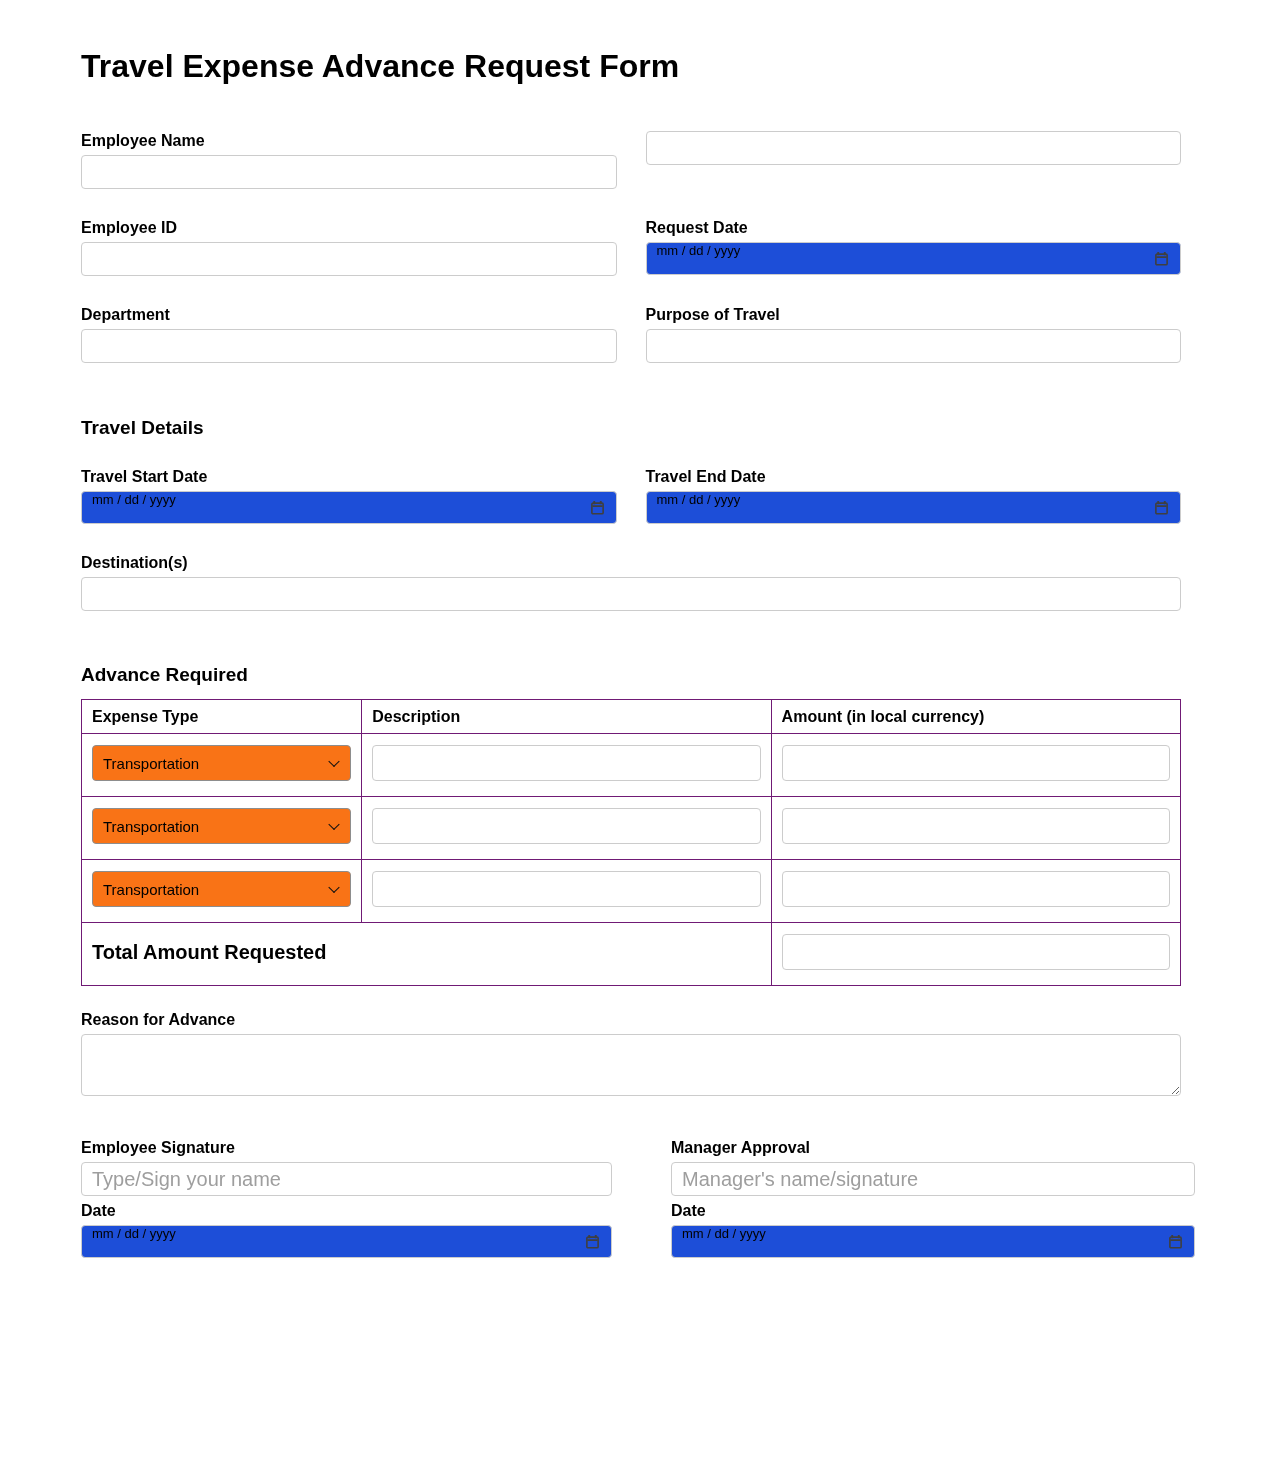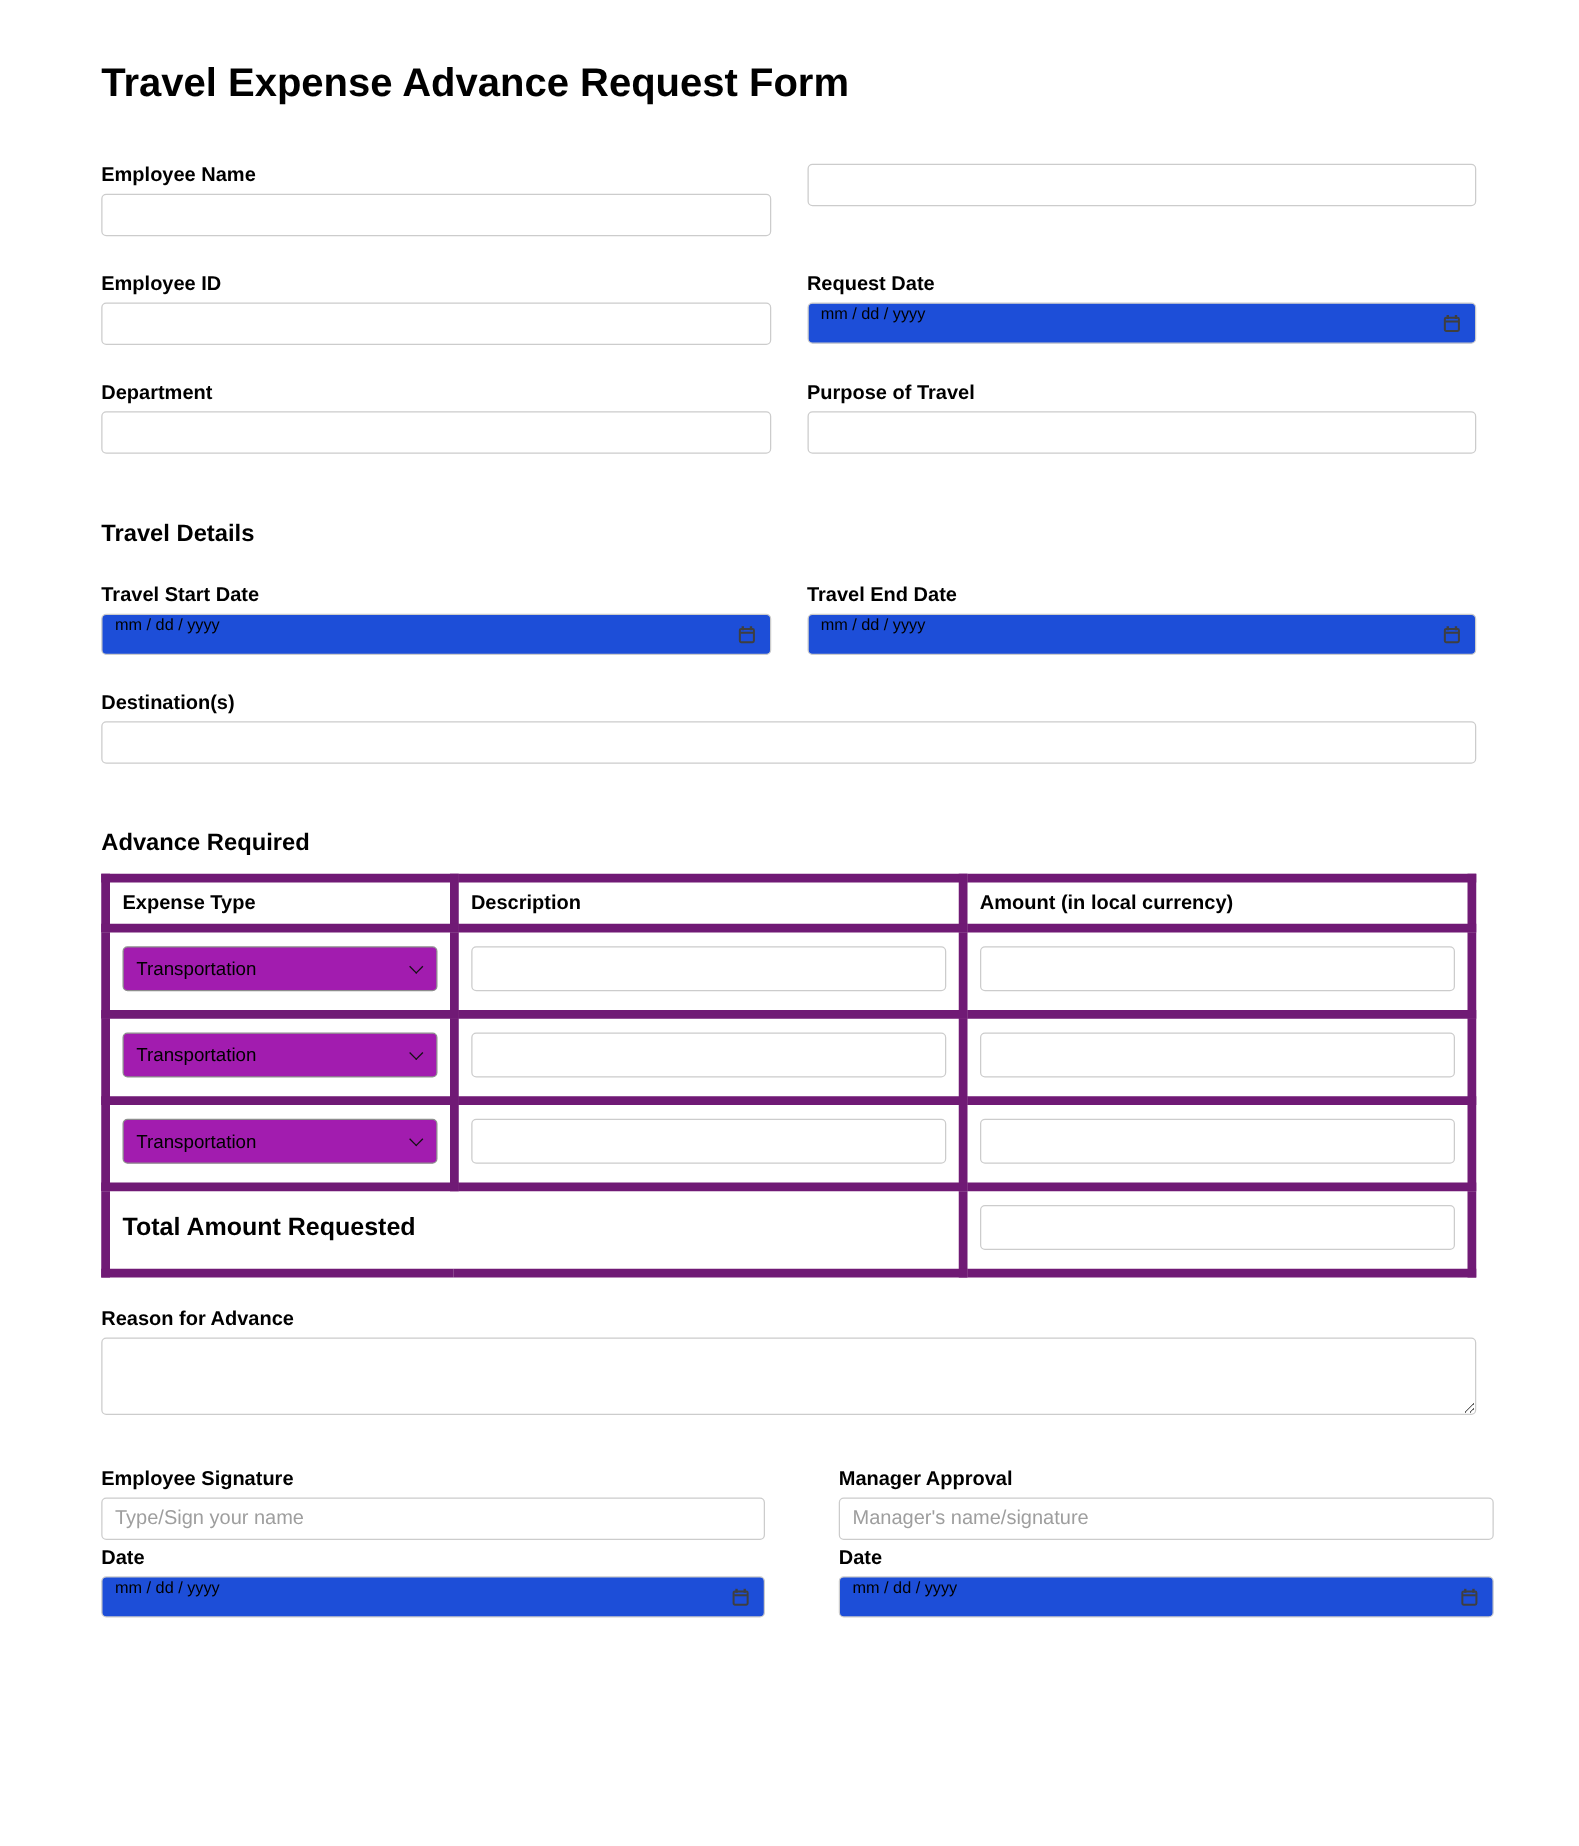--- a/index.html
+++ b/index.html
@@ -17,49 +17,49 @@
   .sec-h.adv    { margin:53px 0 0 0; }
   .sec-h.notes  { margin:46px 0 0 0; }
 
   .grid2 { display:grid; grid-template-columns:1fr 1fr; column-gap:22px; row-gap:32px;gap:29px; }
 
   .flabel { display:block; font-size:16px; line-height:19px; font-weight:bold; margin-bottom:5px; }
 
   .ti {
     display:block; width:100%; height:34px; box-sizing:border-box;
     border:1px solid #cccccc; border-radius:4px; background:#fff;
-    font-family:inherit; font-size:16px; padding:1px 10px; outline:none;
+    font-family:inherit; font-size:20px; padding:1px 10px; outline:none;
   }
   .ti::placeholder { color:#9e9e9e; opacity:1; }
 
   
   .date-box {
     position:relative; height:33px; box-sizing:border-box;
     border:1px solid #cccccc; border-radius:4px; background:#1d4ed8;
     display:flex; align-items:flex-start; padding:0 36px 0 10px; cursor:default;
   }
   .date-box .dtext { font-size:13px; color:#000; white-space:pre; }
   .date-box .cal {
     position:absolute; right:11px; top:50%; transform:translateY(-50%);
     width:15px; height:15px; display:flex; cursor:pointer;
   }
 
   .field.dest   { margin-top:29px; }
   .field.reason { margin-top:24px; }
 
   table.advance { width:100%; border-collapse:collapse; margin-top:13px; }
-  table.advance th, table.advance td { border:7px solid #701a75; }
+  table.advance th, table.advance td { border:1px solid #701a75; }
   table.advance th { text-align:left; font-size:16px; line-height:19px; padding:7px 10px; font-weight:bold; }
   table.advance td { padding:11px 10px 15px 10px; vertical-align:middle; }
   col.c1 { width:25.5%; } col.c2 { width:37.25%; } col.c3 { width:37.25%; }
 
   .select-wrap { position:relative; }
   .select-wrap select {
     width:100%; height:36px; box-sizing:border-box;
-    border:1px solid #8d8d8d; border-radius:4px; background:#a21caf;
+    border:1px solid #8d8d8d; border-radius:4px; background:#f97316;
     font-family:inherit; font-size:15px; padding:0 26px 0 10px;
     appearance:none; -webkit-appearance:none; -moz-appearance:none; outline:none;
   }
   .select-wrap .chev {
     position:absolute; right:13px; top:50%; width:7px; height:7px;
     border-right:1.8px solid #111; border-bottom:1.8px solid #111;
     transform:translateY(-70%) rotate(45deg); pointer-events:none;
   }
 
   .cell-input {

